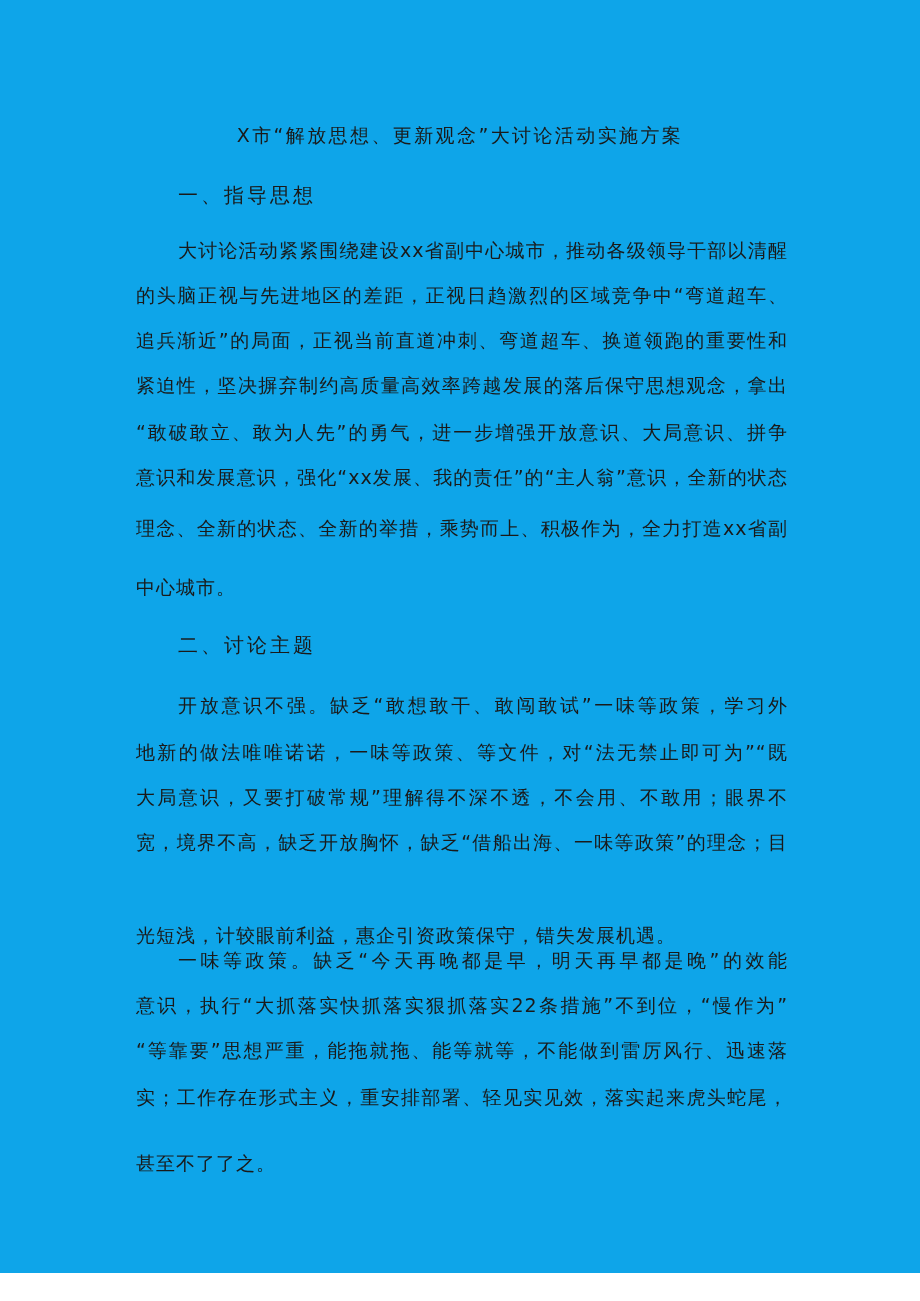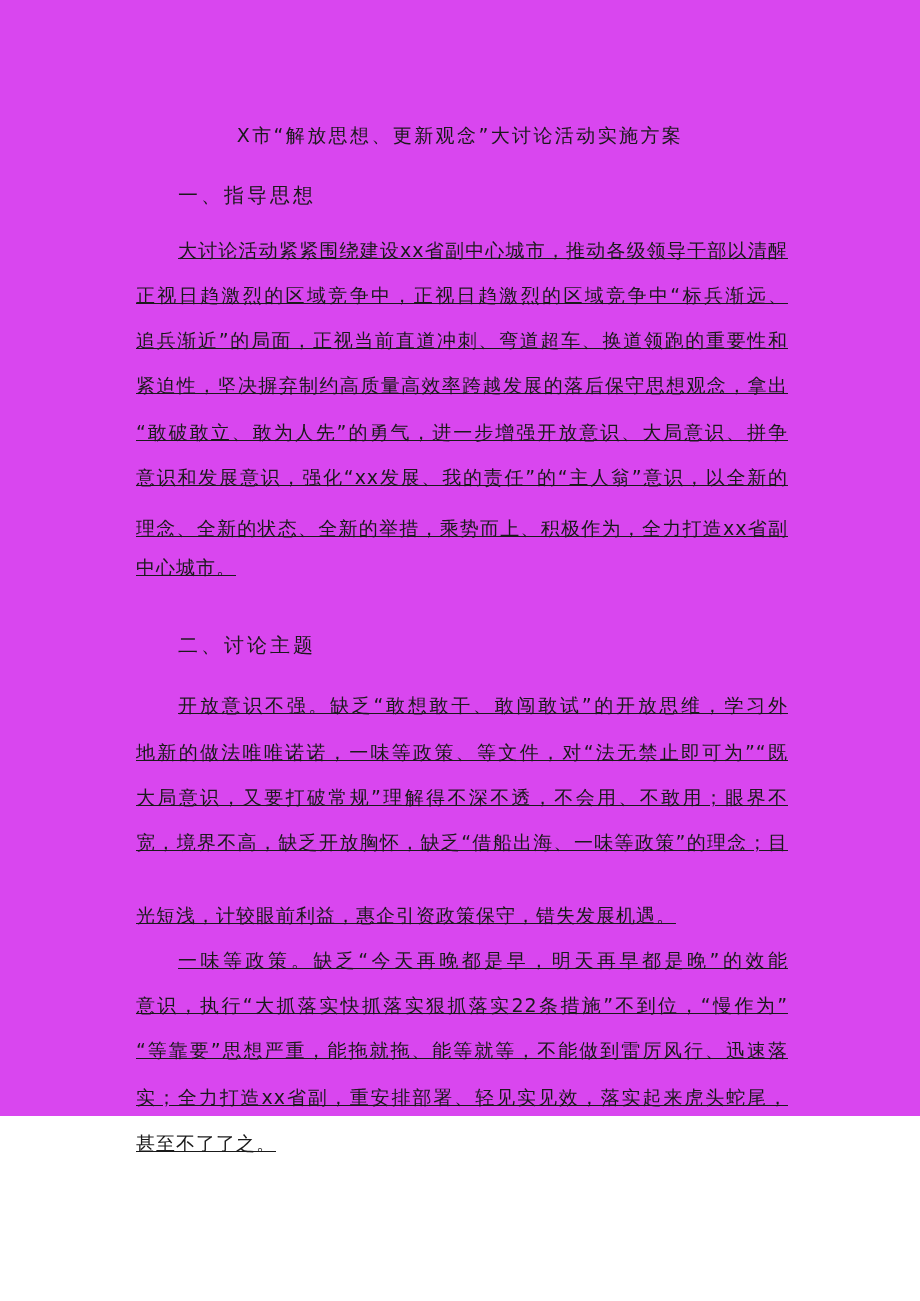--- a/index.html
+++ b/index.html
@@ -1,55 +1,55 @@
 <!DOCTYPE html>
 <html><head>
 <meta charset="utf-8">
 <style>
   html, body { margin: 0; padding: 0; background: #ffffff; }
   body { width: 920px; height: 1301px; position: relative; overflow: hidden;
          font-family: "DejaVu Sans", "Liberation Sans", sans-serif; color: #1a1a1a; }
-  .page { position: absolute; left: 0; top: 0; width: 920px; height: 1116px; background: #d946ef; }
+  .page { position: absolute; left: 0; top: 0; width: 920px; height: 1273px; background: #0ea5e9; }
   .title { position: absolute; top: 120px; left: 0; width: 920px; text-align: center;
            font-size: 19px; letter-spacing: 2.4px; line-height: 30px; }
   .heading { position: absolute; left: 178px; font-size: 20px; letter-spacing: 3px; line-height: 30px; }
   .line { position: absolute; left: 136px; width: 652px; font-size: 19px; line-height: 30px;
-          white-space: nowrap; text-align: justify; text-align-last: justify; letter-spacing: 1px; text-decoration: underline; }
+          white-space: nowrap; text-align: justify; text-align-last: justify; letter-spacing: 1px; }
   .line.first { left: 178px; width: 610px; }
-  .line.last { text-align-last: left; }
+  .line.last { text-align-last: left; margin-top: 20px; }
 </style>
 </head>
 <body>
 
 <div class="page">
   <div class="title" style="top:120px">X市“解放思想、更新观念”大讨论活动实施方案</div>
 
   <div class="heading" style="top:180px">一、指导思想</div>
 
   <div>
     <div class="line first" style="top:235px">大讨论活动紧紧围绕建设xx省副中心城市，推动各级领导干部以清醒</div>
-    <div class="line" style="top:280px">正视日趋激烈的区域竞争中，正视日趋激烈的区域竞争中“标兵渐远、</div>
+    <div class="line" style="top:280px">的头脑正视与先进地区的差距，正视日趋激烈的区域竞争中“弯道超车、</div>
     <div class="line" style="top:325px">追兵渐近”的局面，正视当前直道冲刺、弯道超车、换道领跑的重要性和</div>
     <div class="line" style="top:370px">紧迫性，坚决摒弃制约高质量高效率跨越发展的落后保守思想观念，拿出</div>
     <div class="line" style="top:417px">“敢破敢立、敢为人先”的勇气，进一步增强开放意识、大局意识、拼争</div>
-    <div class="line" style="top:462px">意识和发展意识，强化“xx发展、我的责任”的“主人翁”意识，以全新的</div>
+    <div class="line" style="top:462px">意识和发展意识，强化“xx发展、我的责任”的“主人翁”意识，全新的状态</div>
     <div class="line" style="top:513px">理念、全新的状态、全新的举措，乘势而上、积极作为，全力打造xx省副</div>
     <div class="line last" style="top:552px">中心城市。</div>
   </div>
 
   <div class="heading" style="top:630px">二、讨论主题</div>
 
   <div>
-    <div class="line first" style="top:690px">开放意识不强。缺乏“敢想敢干、敢闯敢试”的开放思维，学习外</div>
+    <div class="line first" style="top:690px">开放意识不强。缺乏“敢想敢干、敢闯敢试”一味等政策，学习外</div>
     <div class="line" style="top:737px">地新的做法唯唯诺诺，一味等政策、等文件，对“法无禁止即可为”“既</div>
     <div class="line" style="top:782px">大局意识，又要打破常规”理解得不深不透，不会用、不敢用；眼界不</div>
     <div class="line" style="top:827px">宽，境界不高，缺乏开放胸怀，缺乏“借船出海、一味等政策”的理念；目</div>
     <div class="line last" style="top:900px">光短浅，计较眼前利益，惠企引资政策保守，错失发展机遇。</div>
   </div>
 
   <div>
     <div class="line first" style="top:945px">一味等政策。缺乏“今天再晚都是早，明天再早都是晚”的效能</div>
     <div class="line" style="top:990px">意识，执行“大抓落实快抓落实狠抓落实22条措施”不到位，“慢作为”</div>
     <div class="line" style="top:1035px">“等靠要”思想严重，能拖就拖、能等就等，不能做到雷厉风行、迅速落</div>
-    <div class="line" style="top:1082px">实；全力打造xx省副，重安排部署、轻见实见效，落实起来虎头蛇尾，</div>
+    <div class="line" style="top:1082px">实；工作存在形式主义，重安排部署、轻见实见效，落实起来虎头蛇尾，</div>
     <div class="line last" style="top:1128px">甚至不了了之。</div>
   </div>
 </div>
 
 </body></html>

